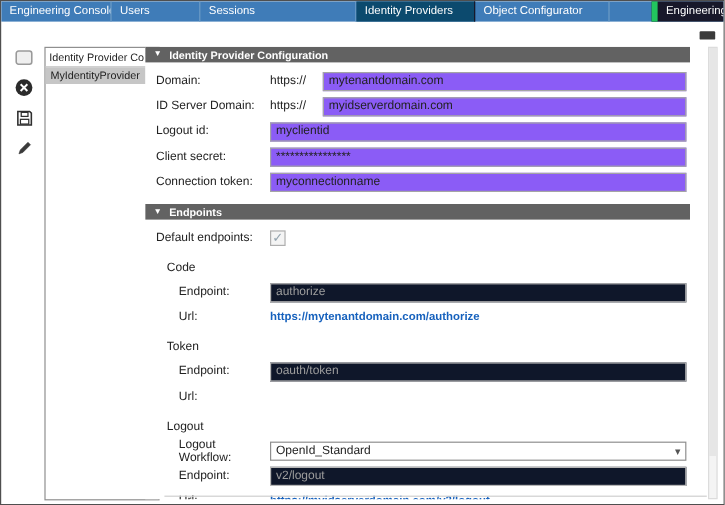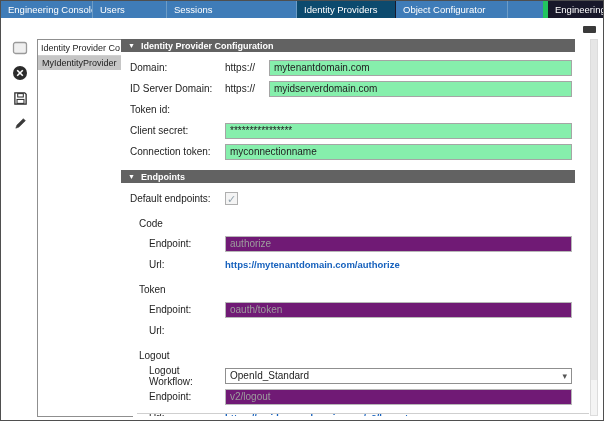--- a/index.html
+++ b/index.html
@@ -49,22 +49,22 @@
   .sec-header .arrow { font-size:7px; margin-right:6px; }
 
   .form-block { padding-top:5px; }
   .row { display:flex; align-items:center; height:21px; }
   .lbl { width:104px; padding-left:9px; font-size:10px; color:#222;
          flex:0 0 104px; }
   .row.indent .lbl { padding-left:28px; }
   .prefix { font-size:10px; color:#222; width:44px; flex:0 0 44px; }
   .txt { flex:1; height:16px; border:1px solid #a5a5a5; font-size:10px;
          color:#222; padding:0 4px; margin-right:3px;
-         font-family:"Liberation Sans", sans-serif; background:#86efac; }
-  .txt.disabled { background:#701a75; color:#9d9d9d; border-color:#b7b7b7; }
+         font-family:"Liberation Sans", sans-serif; background:#8b5cf6; }
+  .txt.disabled { background:#0f172a; color:#9d9d9d; border-color:#b7b7b7; }
   .group-name { font-size:10px; color:#222; padding-left:18px; height:15px;
                 margin-top:9px; }
   .link { font-size:9.5px; font-weight:bold; color:#1661bd;
           text-decoration:none; cursor:pointer; }
   .checkbox { width:13px; height:13px; border:1px solid #afafaf; background:#f4f4f4;
               display:flex; align-items:center; justify-content:center; cursor:default; }
   .checkbox .check { font-size:11px; color:#93a3ae; line-height:10px; }
   .select { flex:1; height:16px; border:1px solid #8f8f8f; background:#fff;
             font-size:10px; color:#222; display:flex; align-items:center;
             justify-content:space-between; padding:0 4px; margin-right:3px;
@@ -146,21 +146,22 @@
         <span class="lbl">Domain:</span>
         <span class="prefix">https://</span>
         <input class="txt" type="text" value="mytenantdomain.com" style="">
       </div>
       <div class="row">
         <span class="lbl">ID Server Domain:</span>
         <span class="prefix">https://</span>
         <input class="txt" type="text" value="myidserverdomain.com" style="">
       </div>
       <div class="row">
-        <span class="lbl">Token id:</span>
+        <span class="lbl">Logout id:</span>
+        <input class="txt" type="text" value="myclientid" style="">
       </div>
       <div class="row">
         <span class="lbl">Client secret:</span>
         <input class="txt" type="text" value="****************" style="">
       </div>
       <div class="row">
         <span class="lbl">Connection token:</span>
         <input class="txt" type="text" value="myconnectionname" style="">
       </div>
       <div style="height:8px;"></div>

